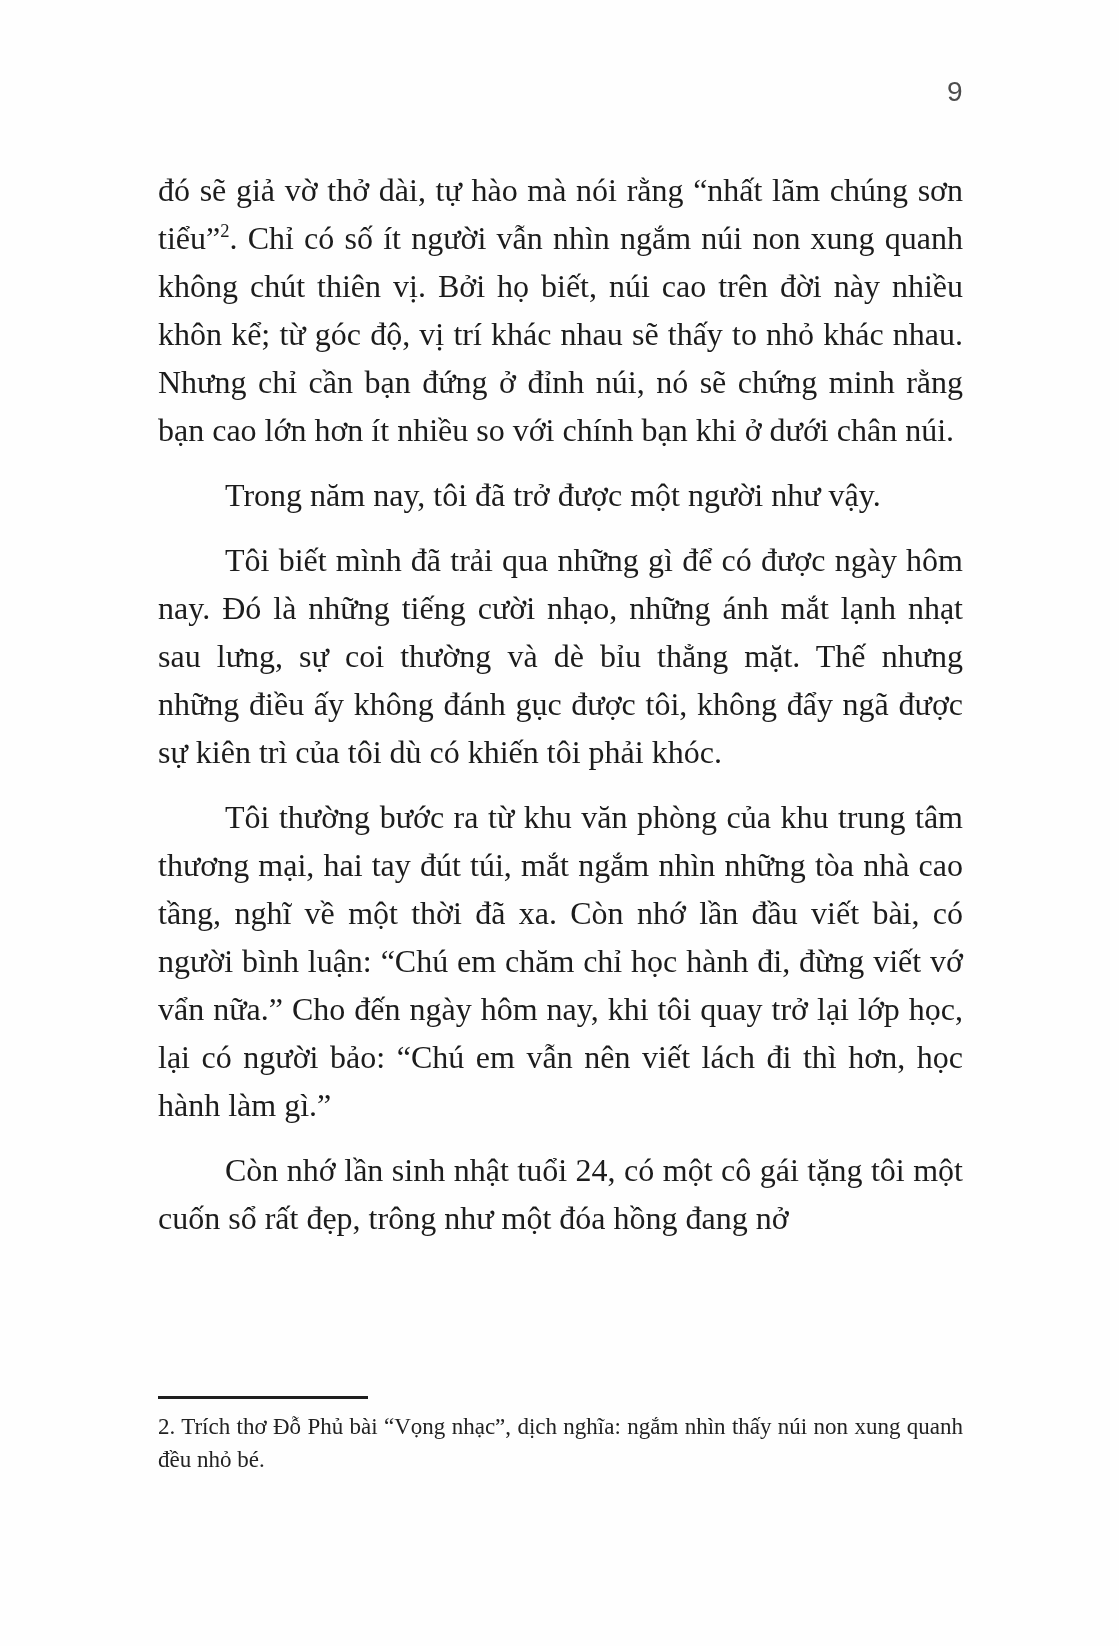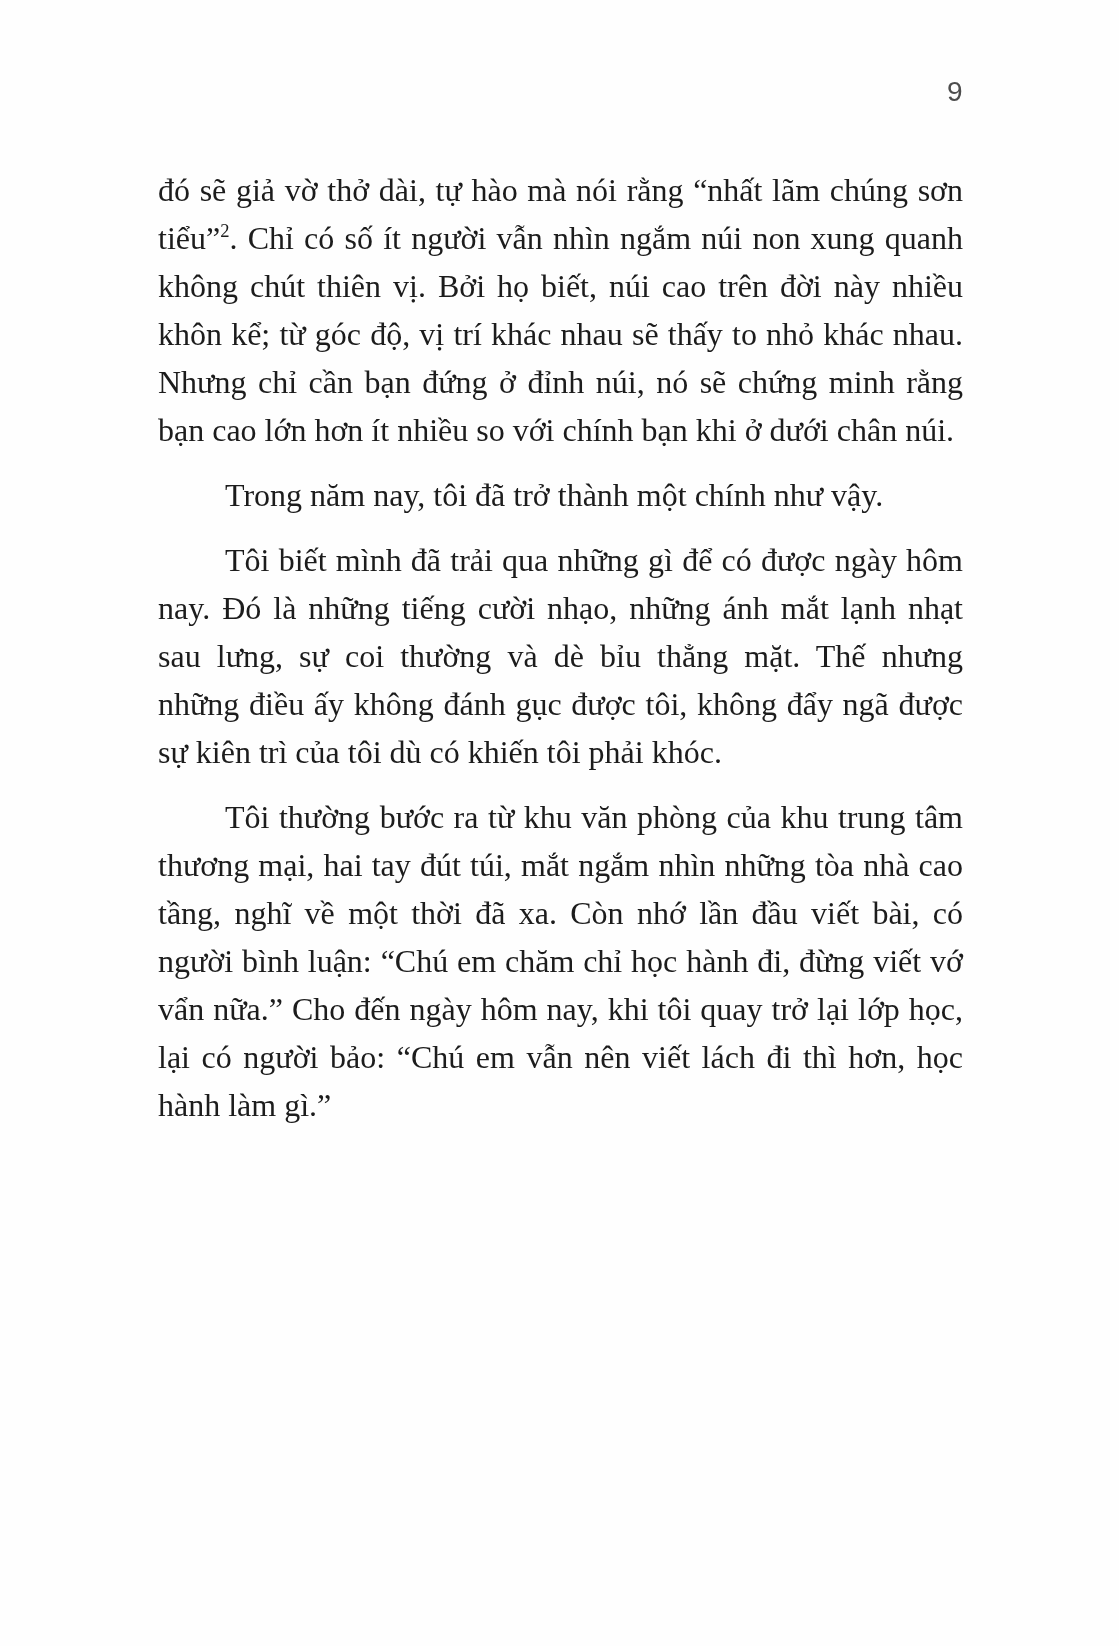--- a/index.html
+++ b/index.html
@@ -76,24 +76,29 @@
 <body>
 
 <div class="page">
 
   <div class="page-number">9</div>
 
   <div class="content">
 
     <p><span>đó sẽ giả vờ thở dài, tự hào mà nói rằng “nhất lãm chúng sơn tiểu”</span><sup>2</sup><span>. Chỉ có số ít người vẫn nhìn ngắm núi non xung quanh không chút thiên vị. Bởi họ biết, núi cao trên đời này nhiều khôn kể; từ góc độ, vị trí khác nhau sẽ thấy to nhỏ khác nhau. Nhưng chỉ cần bạn đứng ở đỉnh núi, nó sẽ chứng minh rằng bạn cao lớn hơn ít nhiều so với chính bạn khi ở dưới chân núi.</span></p>
 
-    <p class="indent">Trong năm nay, tôi đã trở thành một chính như vậy.</p>
+    <p class="indent">Trong năm nay, tôi đã trở được một người như vậy.</p>
 
     <p class="indent">Tôi biết mình đã trải qua những gì để có được ngày hôm nay. Đó là những tiếng cười nhạo, những ánh mắt lạnh nhạt sau lưng, sự coi thường và dè bỉu thẳng mặt. Thế nhưng những điều ấy không đánh gục được tôi, không đẩy ngã được sự kiên trì của tôi dù có khiến tôi phải khóc.</p>
 
     <p class="indent">Tôi thường bước ra từ khu văn phòng của khu trung tâm thương mại, hai tay đút túi, mắt ngắm nhìn những tòa nhà cao tầng, nghĩ về một thời đã xa. Còn nhớ lần đầu viết bài, có người bình luận: “Chú em chăm chỉ học hành đi, đừng viết vớ vẩn nữa.” Cho đến ngày hôm nay, khi tôi quay trở lại lớp học, lại có người bảo: “Chú em vẫn nên viết lách đi thì hơn, học hành làm gì.”</p>
 
 
+    <p class="indent">Còn nhớ lần sinh nhật tuổi 24, có một cô gái tặng tôi một cuốn sổ rất đẹp, trông như một đóa hồng đang nở</p>
 
   </div>
 
+  <div class="footnote">
+    <div class="footnote-rule"></div>
+    <div class="footnote-text">2. Trích thơ Đỗ Phủ bài “Vọng nhạc”, dịch nghĩa: ngắm nhìn thấy núi non xung quanh đều nhỏ bé.</div>
+  </div>
 
 </div>
 
 </body></html>

